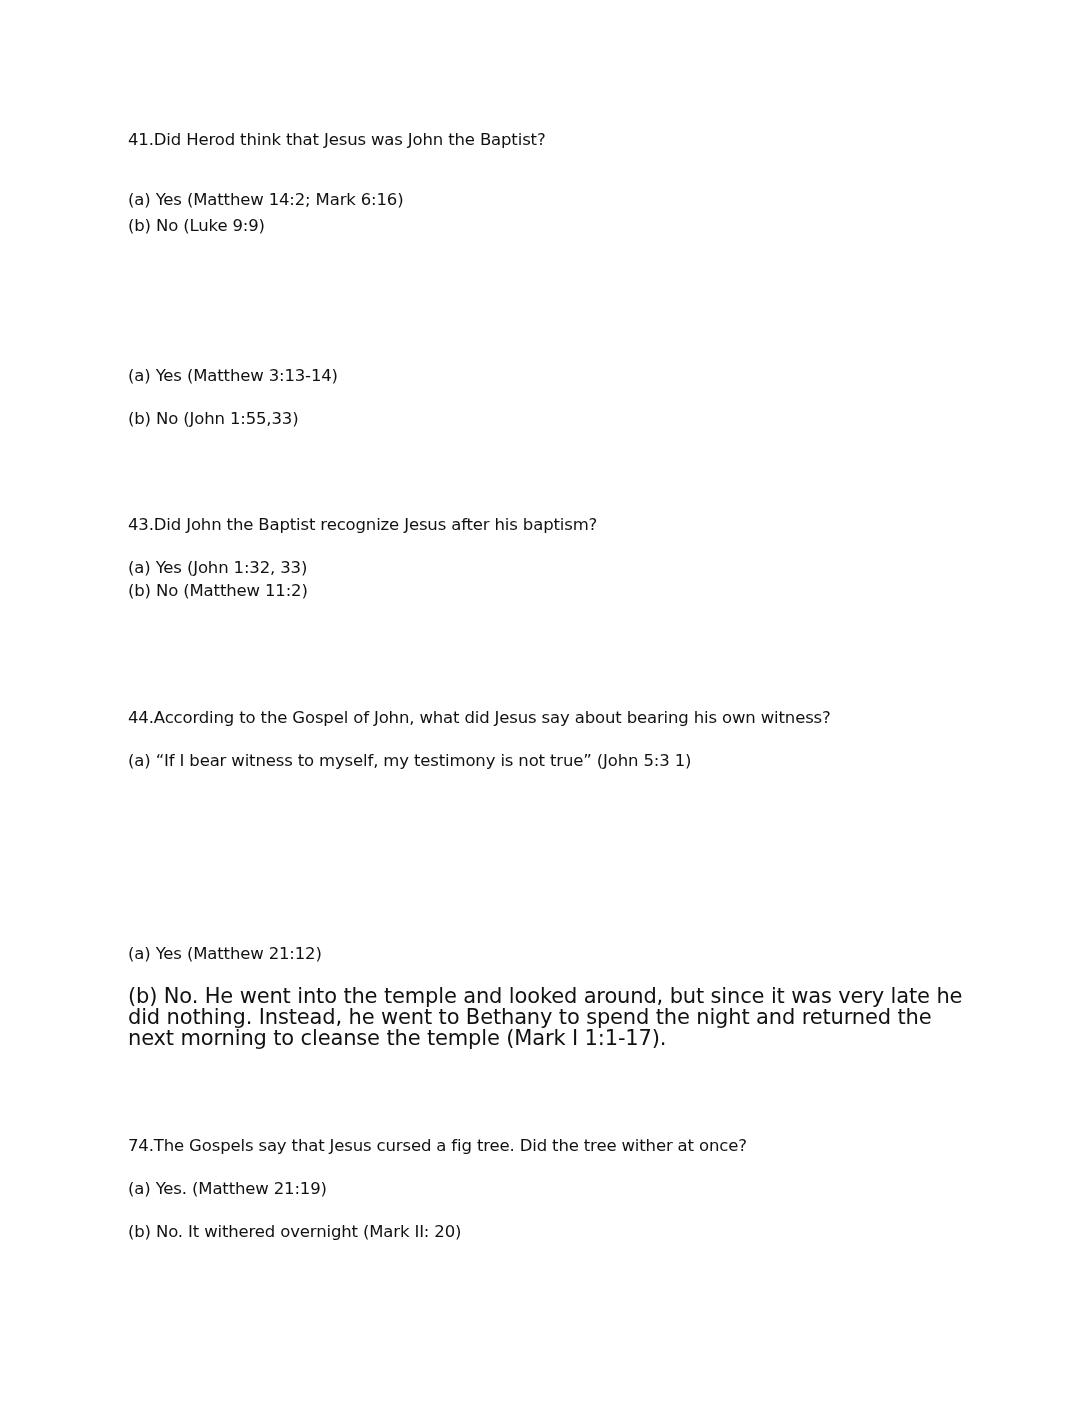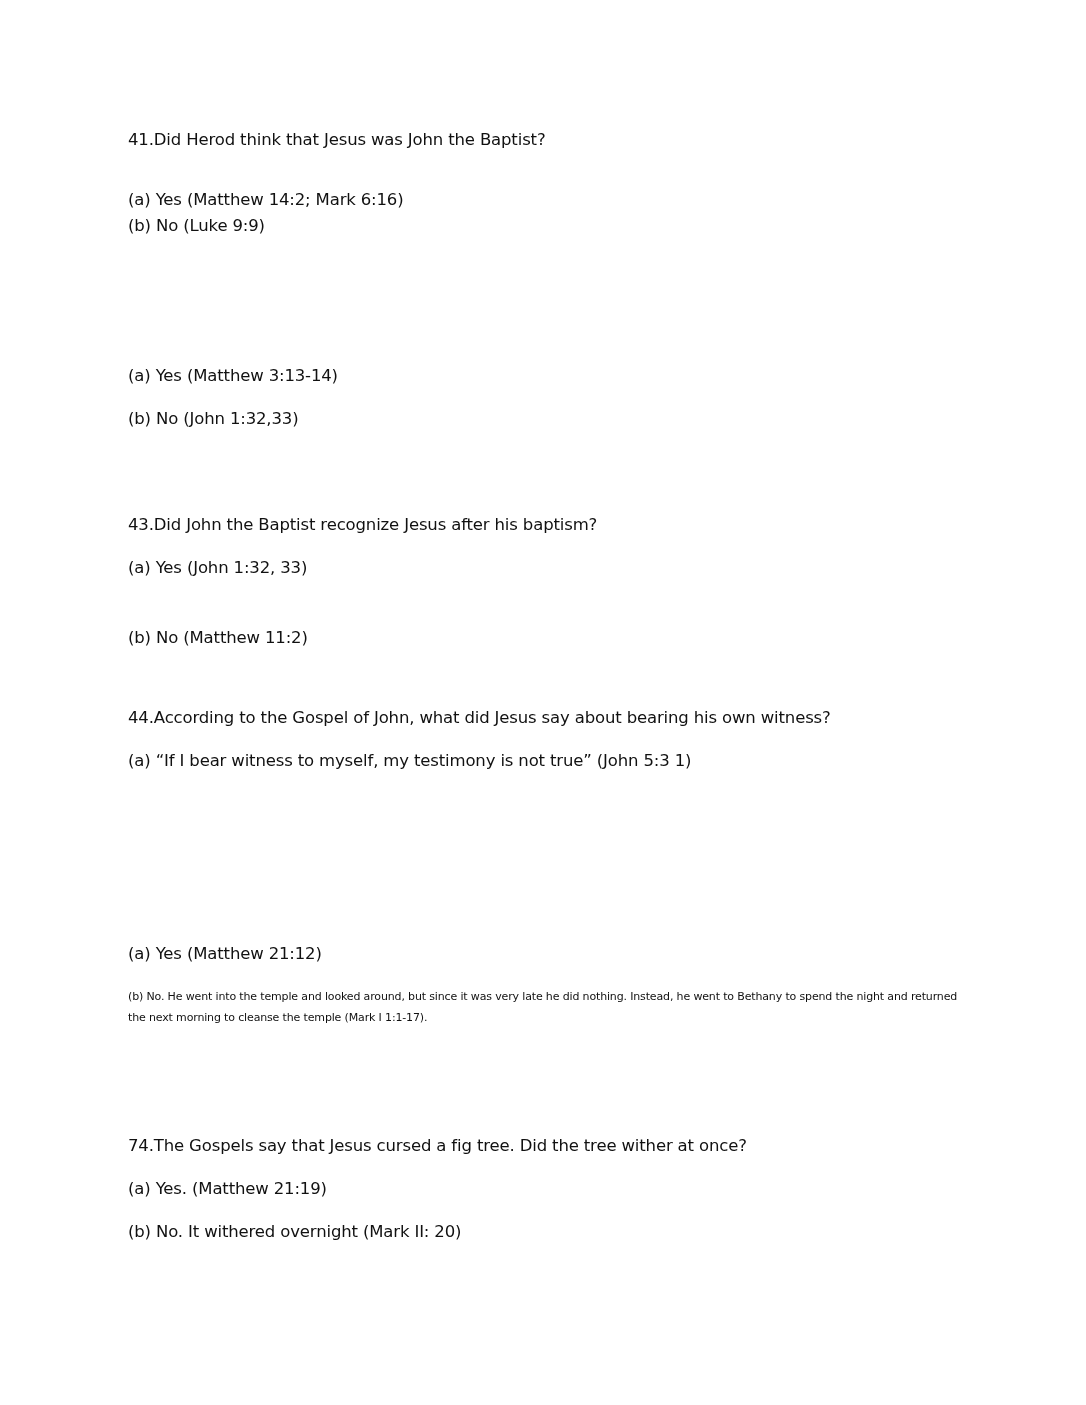--- a/index.html
+++ b/index.html
@@ -26,40 +26,40 @@
       left: 128px;
       font-size: 16.5px;
       line-height: 21px;
       white-space: nowrap;
       letter-spacing: -0.15px;
     }
     .para {
       position: absolute;
       left: 128px;
       width: 835px;
-      font-size: 11px;
+      font-size: 21px;
       line-height: 21px;
       letter-spacing: -0.15px;
     }
   </style>
 </head>
 <body>
 
 <div class="page">
 
   <div class="line" style="top:129px">41.Did Herod think that Jesus was John the Baptist?</div>
   <div class="line" style="top:189px">(a) Yes (Matthew 14:2; Mark 6:16)</div>
   <div class="line" style="top:215px">(b) No (Luke 9:9)</div>
 
   <div class="line" style="top:365px">(a) Yes (Matthew 3:13-14)</div>
-  <div class="line" style="top:408px">(b) No (John 1:32,33)</div>
+  <div class="line" style="top:408px">(b) No (John 1:55,33)</div>
 
   <div class="line" style="top:514px">43.Did John the Baptist recognize Jesus after his baptism?</div>
   <div class="line" style="top:557px">(a) Yes (John 1:32, 33)</div>
-  <div class="line" style="top:627px">(b) No (Matthew 11:2)</div>
+  <div class="line" style="top:580px">(b) No (Matthew 11:2)</div>
 
   <div class="line" style="top:707px">44.According to the Gospel of John, what did Jesus say about bearing his own witness?</div>
   <div class="line" style="top:750px">(a) “If I bear witness to myself, my testimony is not true” (John 5:3 1)</div>
 
   <div class="line" style="top:943px">(a) Yes (Matthew 21:12)</div>
   <div class="para" style="top:986px">(b) No. He went into the temple and looked around, but since it was very late he did nothing. Instead, he went to Bethany to spend the night and returned the next morning to cleanse the temple (Mark I 1:1-17).</div>
 
   <div class="line" style="top:1135px">74.The Gospels say that Jesus cursed a fig tree. Did the tree wither at once?</div>
   <div class="line" style="top:1178px">(a) Yes. (Matthew 21:19)</div>
   <div class="line" style="top:1221px">(b) No. It withered overnight (Mark II: 20)</div>

